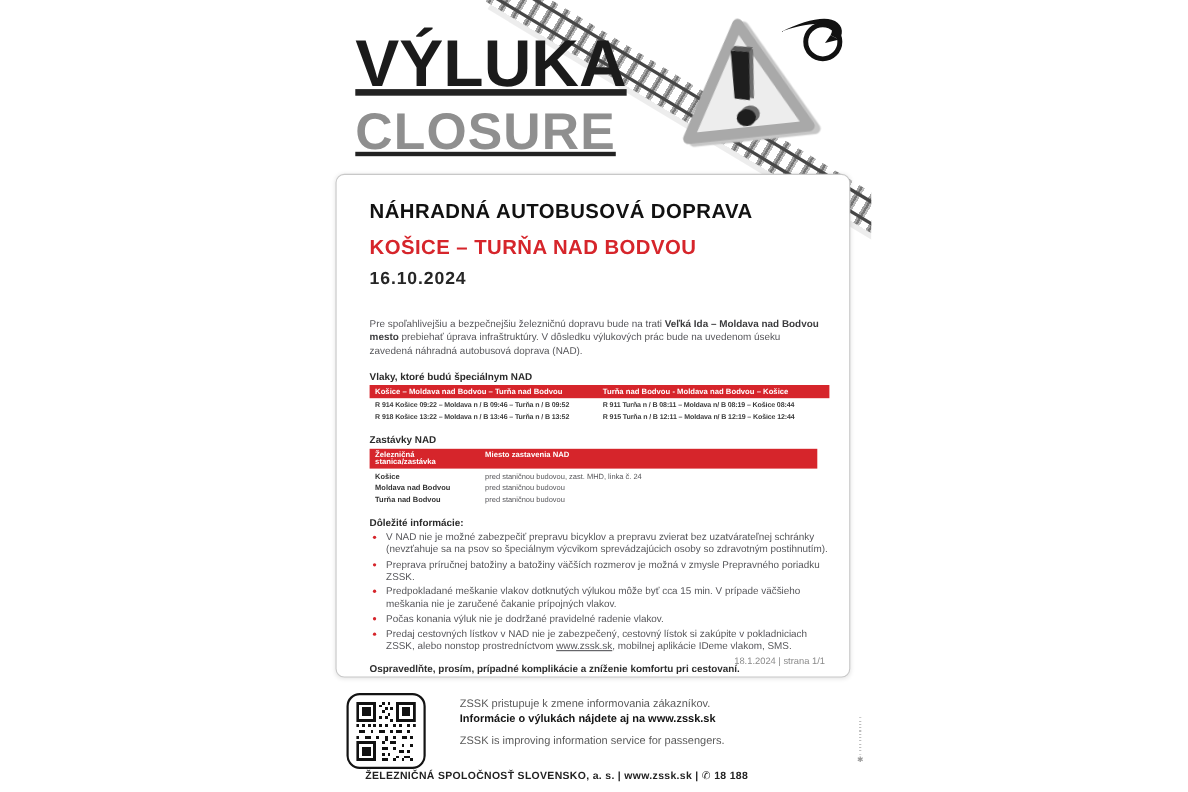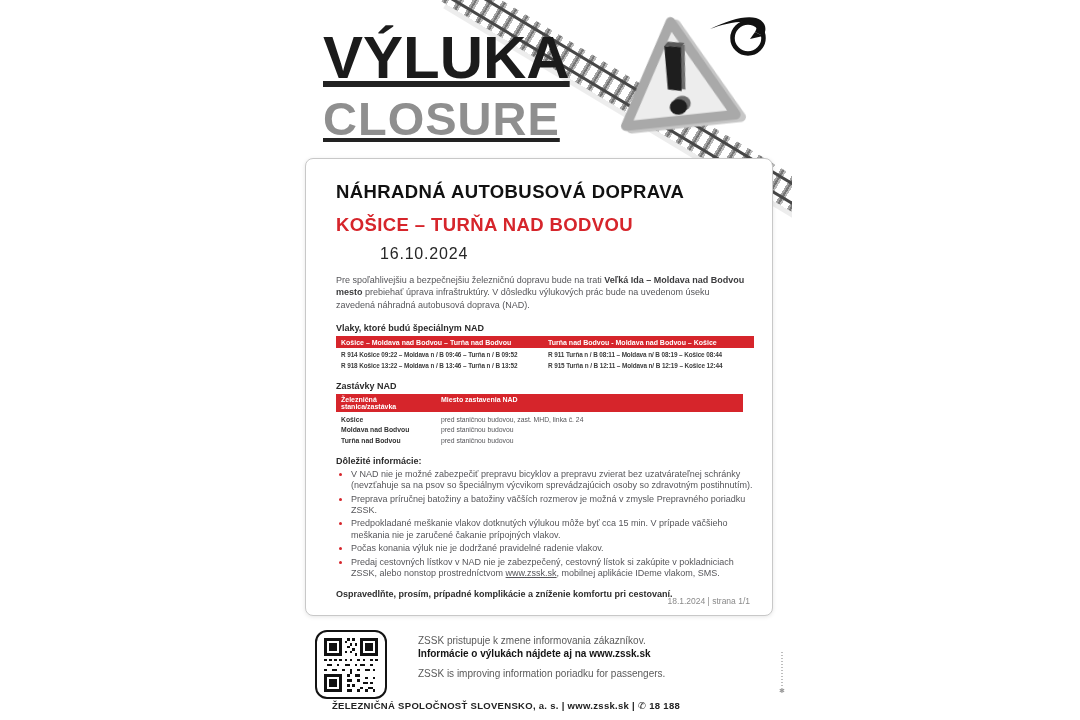--- a/index.html
+++ b/index.html
@@ -24,22 +24,22 @@
   .brand-sk{font-size:60px;font-weight:bold;color:#1b1b1b;letter-spacing:0px;}
   .brand-en{font-size:47px;font-weight:bold;color:#8f8f8f;margin-top:7px;letter-spacing:1px;}
 
   
   .card{position:absolute;left:305px;top:158px;width:468px;height:458px;z-index:2;
         background:#fff;border:1px solid #c8c8c8;border-radius:8px;
         box-shadow:0 1px 4px rgba(0,0,0,0.10);box-sizing:border-box;
         padding:22px 26px 0 30px;}
   .n-title{font-size:18.5px;font-weight:bold;color:#111;letter-spacing:0.4px;}
   .n-route{font-size:18.5px;font-weight:bold;color:#d6252b;letter-spacing:0.4px;margin-top:11px;}
-  .n-date{font-size:16px;font-weight:normal;color:#262626;letter-spacing:0.8px;margin-top:9px;margin-left:44px;}
-  .intro{margin-top:11px;width:414px;font-size:9px;line-height:1.38;color:#56565a;}
+  .n-date{font-size:16px;font-weight:bold;color:#262626;letter-spacing:0.8px;margin-top:9px;}
+  .intro{margin-top:25px;width:414px;font-size:9px;line-height:1.38;color:#56565a;}
   .intro b{color:#3c3c3e;}
 
   .sec-h{margin-top:12px;font-size:9px;font-weight:bold;color:#2b2b2b;}
   .tbl{margin-top:3px;}
   .tr{display:flex;}
   .hdr{background:#d6252b;color:#fff;font-weight:bold;font-size:7px;}
   .hdr .c{padding:2.5px 5px 2px;}
   .row .c{padding:3.5px 5px 0;white-space:nowrap;}
   .t1{width:418px;}
   .t1 .c1{width:197px;flex:none;}
@@ -172,21 +172,21 @@
            M9 14h1v1H9zM12 14h2v1h-2zM16 15h1v1h-1zM19 15h1v1h-1zM9 16h2v1H9zM13 16h1v1h-1z
            M15 17h2v1h-2zM18 17h1v1h-1zM9 18h1v1H9zM11 18h1v1h-1zM14 19h1v1h-1zM17 19h2v1h-2z
            M9 20h2v1H9zM13 20h1v1h-1zM16 20h1v1h-1zM19 20h1v1h-1z"></path>
     </svg>
   </div>
 
   <div class="foot-text">
     <div class="ft-reg">ZSSK pristupuje k zmene informovania zákazníkov.</div>
     <div class="ft-bold">Informácie o výlukách nájdete aj na www.zssk.sk</div>
     <div class="ft-gap"></div>
-    <div class="ft-reg">ZSSK is improving information poriadku for passengers.</div>
+    <div class="ft-reg">ZSSK is improving information service for passengers.</div>
   </div>
 
   <div class="company"><span>ŽELEZNIČNÁ SPOLOČNOSŤ SLOVENSKO, a. s. | www.zssk.sk |</span>
     <span class="phone-ic">✆</span>
     <span>18 188</span>
   </div>
 
   <div class="watermark">
     <div class="wm-lines"></div>
     <span class="wm-gear">✱</span>

